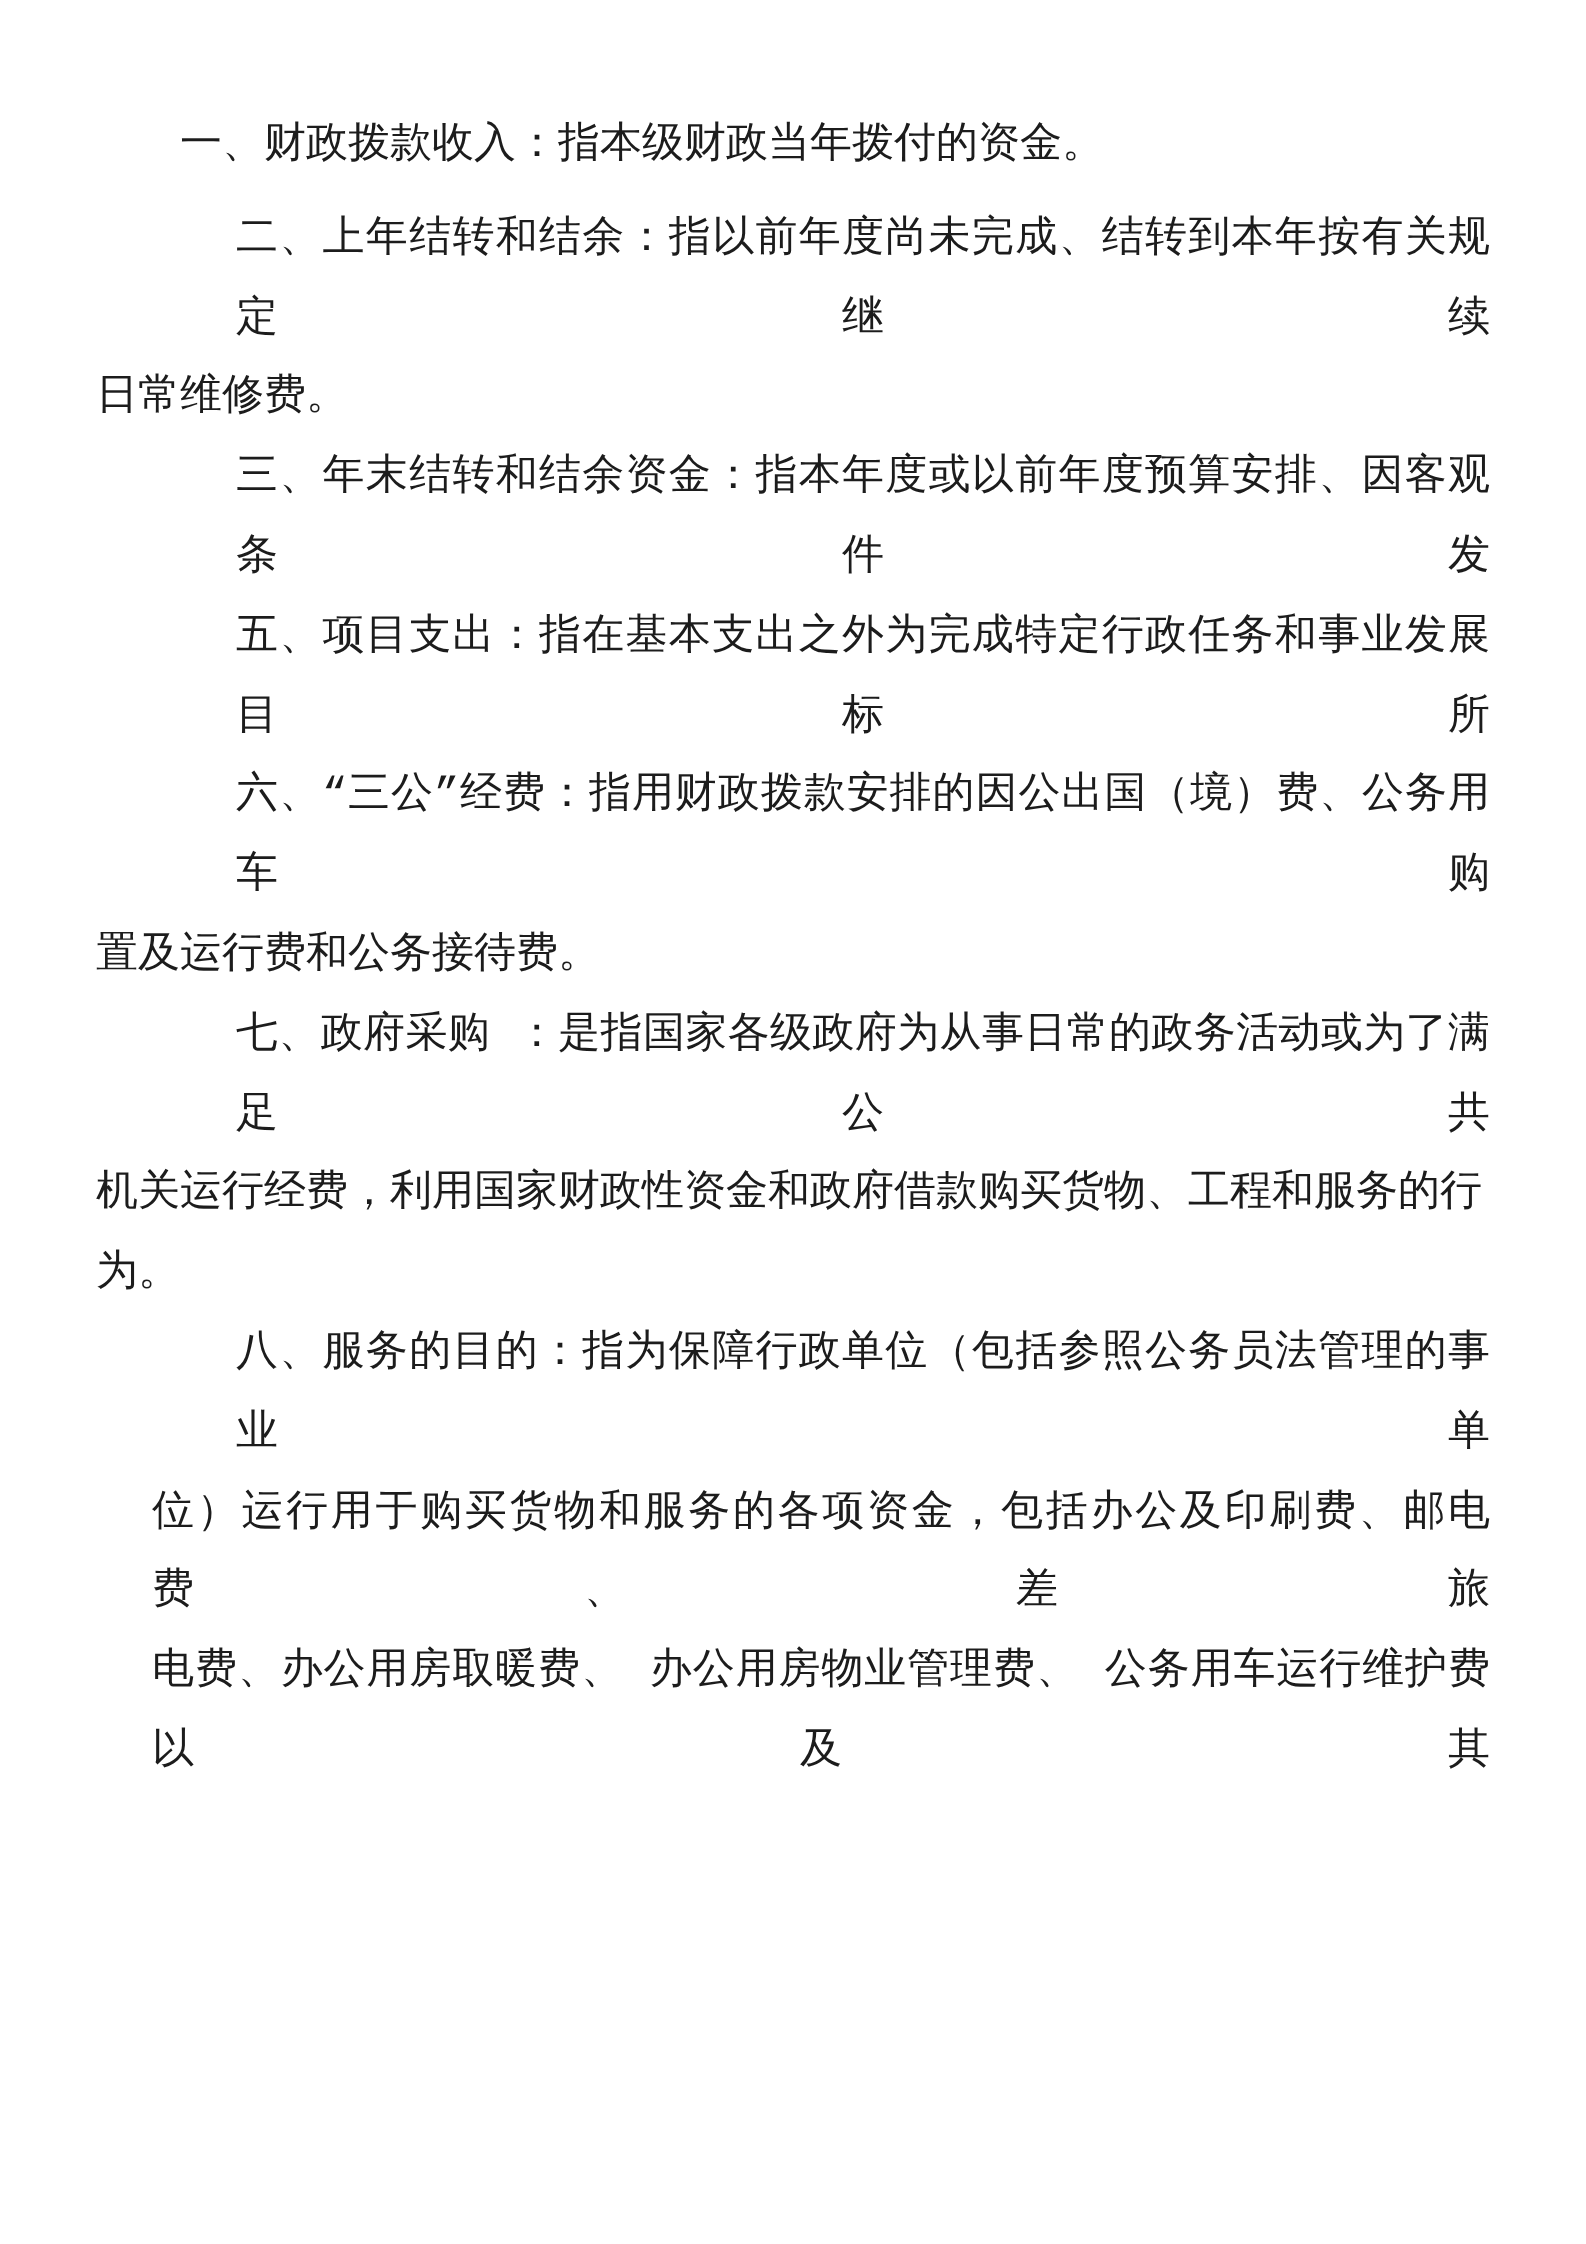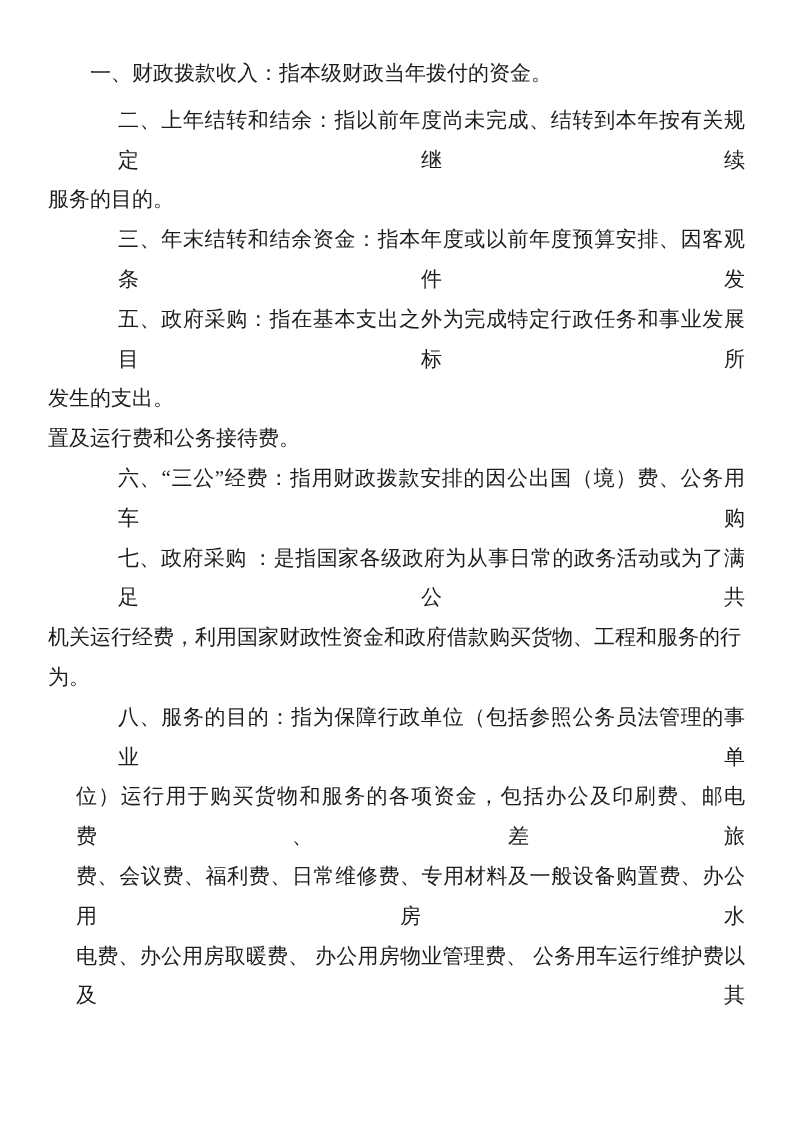--- a/index.html
+++ b/index.html
@@ -6,21 +6,21 @@
     margin: 0;
     padding: 0;
     background: #ffffff;
   }
   .page {
     position: relative;
     width: 793px;
     height: 1100px;
     background: #ffffff;
     overflow: hidden;
-    font-family: Liberation Serif, serif;
+    font-family: Liberation Mono, monospace;
   }
   .textblock {
     position: absolute;
     left: 48px;
     top: 54px;
     width: 697px;
     font-size: 21px;
     line-height: 39.8px;
     color: #1c1c1c;
     letter-spacing: 0;
@@ -50,39 +50,37 @@
 </head>
 <body>
 
 <div class="page">
   <div class="textblock">
       <p class="para gap-after">
         <span class="line first-indent">一、财政拨款收入：指本级财政当年拨付的资金。</span>
       </p>
       <p class="para">
         <span class="line full first-indent">二、上年结转和结余：指以前年度尚未完成、结转到本年按有关规定继续</span>
-        <span class="line">服务的目的。</span>
+        <span class="line">日常维修费。</span>
       </p>
       <p class="para">
         <span class="line full first-indent">三、年末结转和结余资金：指本年度或以前年度预算安排、因客观条件发</span>
       </p>
       <p class="para">
       </p>
       <p class="para">
-        <span class="line full first-indent">五、政府采购：指在基本支出之外为完成特定行政任务和事业发展目标所</span>
-        <span class="line">发生的支出。</span>
+        <span class="line full first-indent">五、项目支出：指在基本支出之外为完成特定行政任务和事业发展目标所</span>
       </p>
       <p class="para">
+        <span class="line full first-indent">六、“三公”经费：指用财政拨款安排的因公出国（境）费、公务用车购</span>
         <span class="line">置及运行费和公务接待费。</span>
-        <span class="line full first-indent">六、“三公”经费：指用财政拨款安排的因公出国（境）费、公务用车购</span>
       </p>
       <p class="para">
         <span class="line full first-indent">七、政府采购 ：是指国家各级政府为从事日常的政务活动或为了满足公共</span>
         <span class="line">机关运行经费，利用国家财政性资金和政府借款购买货物、工程和服务的行为。</span>
       </p>
       <p class="para">
         <span class="line full first-indent">八、服务的目的：指为保障行政单位（包括参照公务员法管理的事业单</span>
         <span class="line full">位）运行用于购买货物和服务的各项资金，包括办公及印刷费、邮电费、差旅</span>
-        <span class="line full">费、会议费、福利费、日常维修费、专用材料及一般设备购置费、办公用房水</span>
         <span class="line full">电费、办公用房取暖费、 办公用房物业管理费、 公务用车运行维护费以及其</span>
       </p>
     </div>
 </div>
 
 </body></html>

